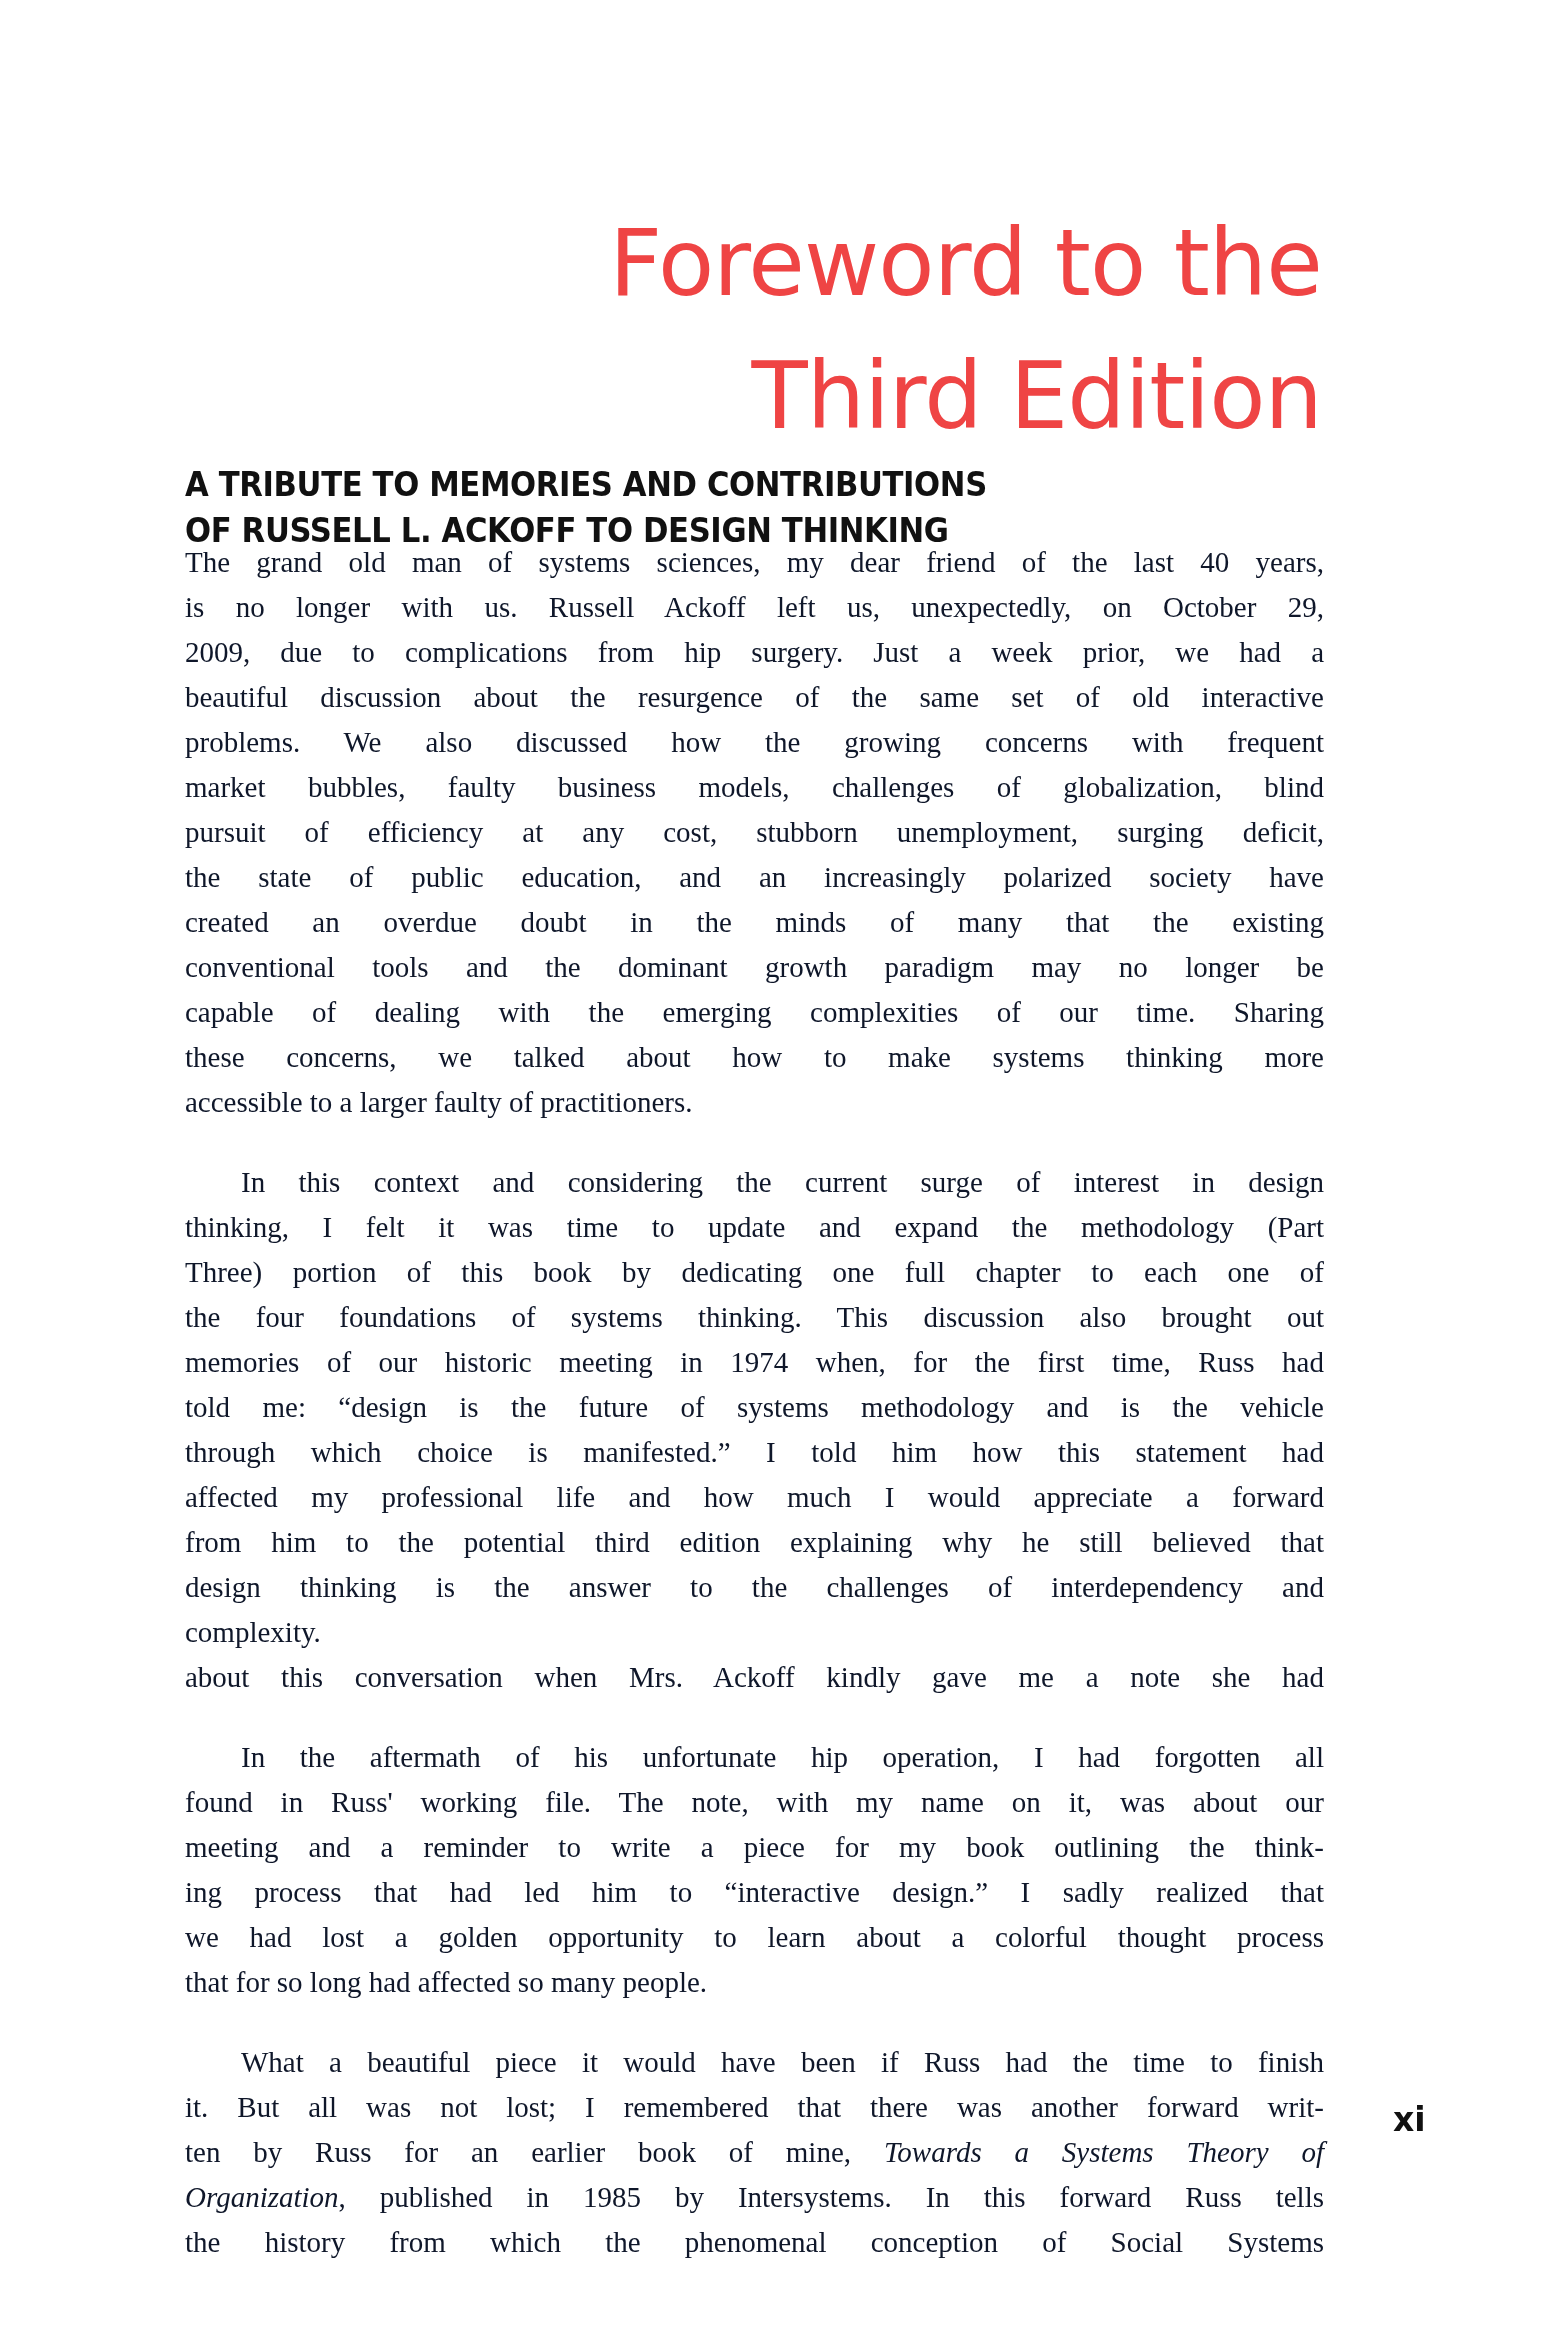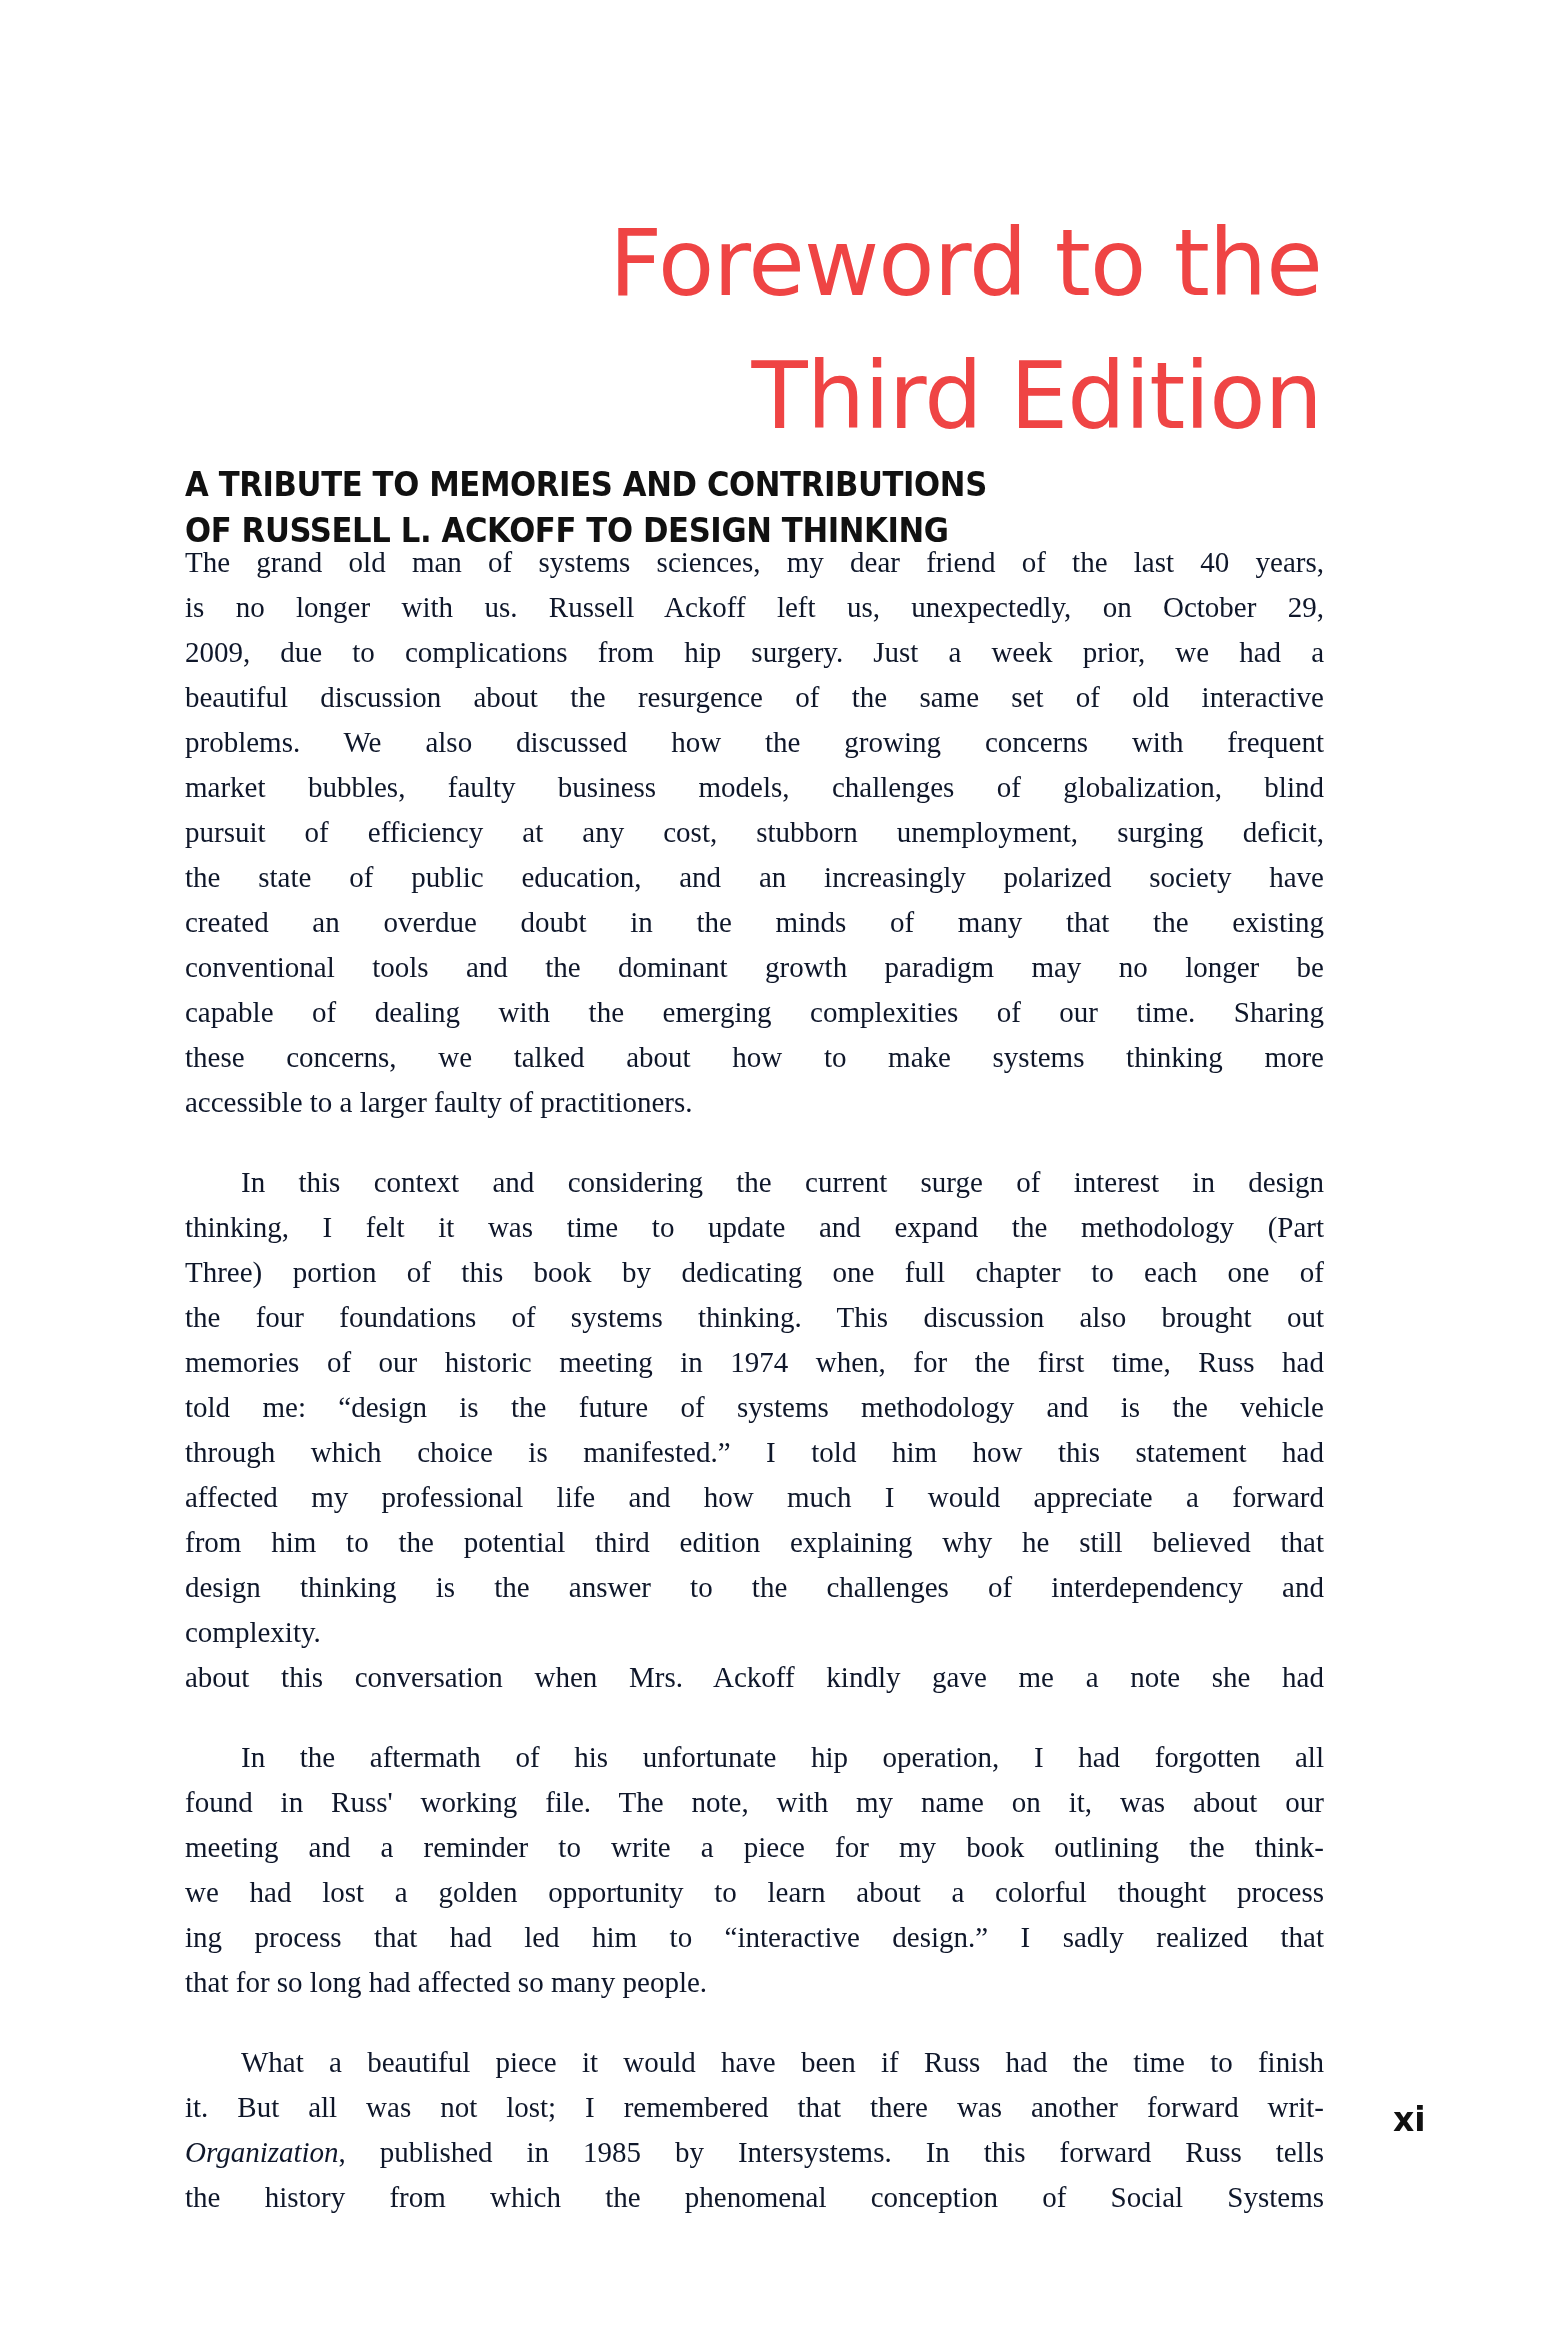--- a/index.html
+++ b/index.html
@@ -73,26 +73,27 @@
       <span class="line">affected my professional life and how much I would appreciate a forward</span>
       <span class="line">from him to the potential third edition explaining why he still believed that</span>
       <span class="line">design thinking is the answer to the challenges of interdependency and</span>
       <span class="line last">complexity.</span>
     </div>
     <div>
       <span class="line">about this conversation when Mrs. Ackoff kindly gave me a note she had</span>
       <span class="line indent">In the aftermath of his unfortunate hip operation, I had forgotten all</span>
       <span class="line">found in Russ' working file. The note, with my name on it, was about our</span>
       <span class="line">meeting and a reminder to write a piece for my book outlining the think-</span>
+      <span class="line">ing process that had led him to “interactive design.” I sadly realized that</span>
       <span class="line">we had lost a golden opportunity to learn about a colorful thought process</span>
-      <span class="line">ing process that had led him to “interactive design.” I sadly realized that</span>
       <span class="line last">that for so long had affected so many people.</span>
     </div>
     <div>
       <span class="line indent">What a beautiful piece it would have been if Russ had the time to finish</span>
       <span class="line">it. But all was not lost; I remembered that there was another forward writ-</span>
+      <span class="line">ten by Russ for an earlier book of mine, <em>Towards a Systems Theory of</em></span>
       <span class="line"><em>Organization</em>, published in 1985 by Intersystems. In this forward Russ tells</span>
       <span class="line">the history from which the phenomenal conception of Social Systems</span>
     </div>
   </div>
 
 <div class="page-number">xi</div>
 
 
 </body></html>

